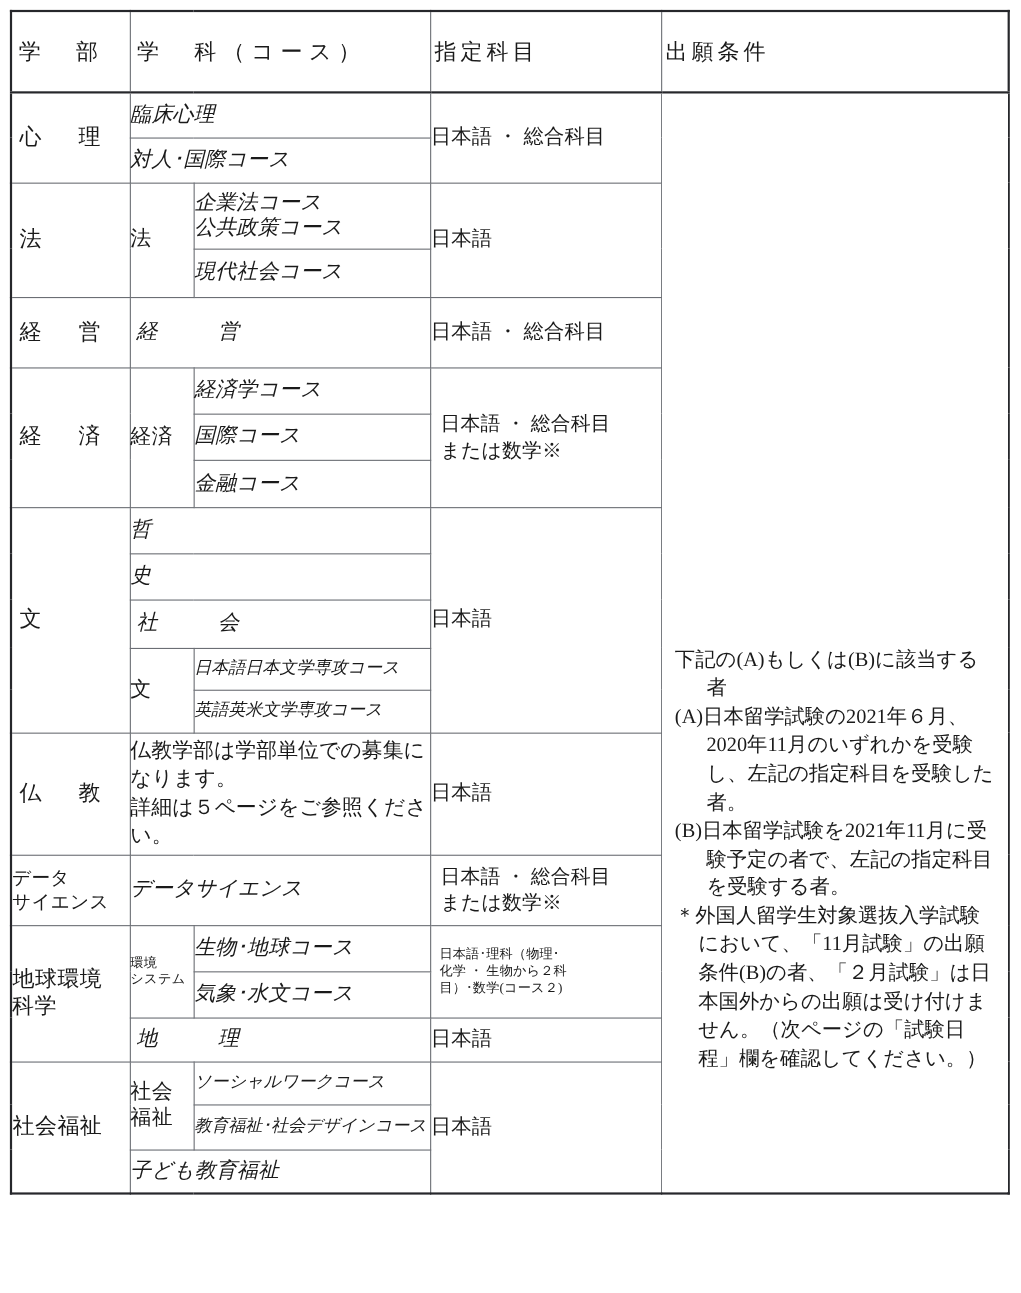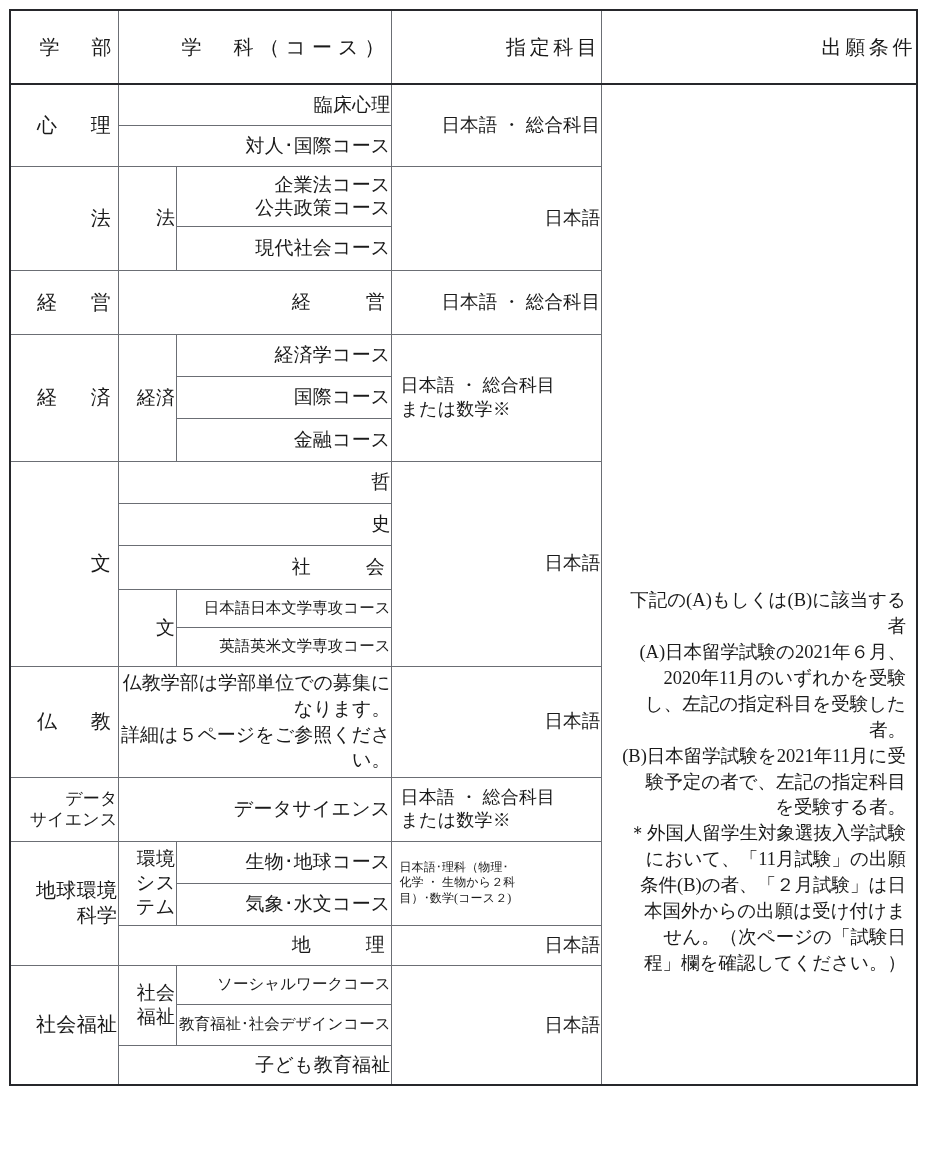--- a/index.html
+++ b/index.html
@@ -21,21 +21,21 @@
     left: 9px; top: 9px;
     width: 909px;
     border-collapse: collapse;
     table-layout: fixed;
   }
   table.main > tbody > tr > td,
   table.main > thead > tr > th {
     border: 1px solid #6b6e74;
     padding: 0;
     vertical-align: middle;
-    text-align: right;
+    text-align: left;
     background: #fff;
   }
   
   table.main { border: 2px solid #26272b; }
   thead th {
     border-bottom: 2px solid #26272b !important;
     height: 74px;
     font-weight: normal;
     font-size: 20px;
     letter-spacing: 0.30em;
@@ -52,27 +52,28 @@
     white-space: pre-line;
   }
   .dept.tight { letter-spacing: 0.02em; text-indent: 0.02em; margin-left: 32px; }
   .dept.sm { font-size: 17px; letter-spacing: 0.01em; text-indent: 0; }
   .subdept {
     font-size: 19px;
     letter-spacing: 0.02em;
     line-height: 1.25;
     white-space: pre-line;
   }
-  .subdept.sm { font-size: 19px; }
+  .subdept.sm { font-size: 12px; }
   .course {
     font-size: 19px;
     letter-spacing: 0.01em;
     line-height: 1.22;
     white-space: pre-line;
     padding: 4px 6px;
+    font-style: italic;
   }
   .course.wide {
     letter-spacing: 0.30em;
     text-indent: 0.30em;
   }
   .course.sm { font-size: 15.5px; letter-spacing: 0; }
   .subject {
     font-size: 18.5px;
     letter-spacing: 0.01em;
     line-height: 1.30;

